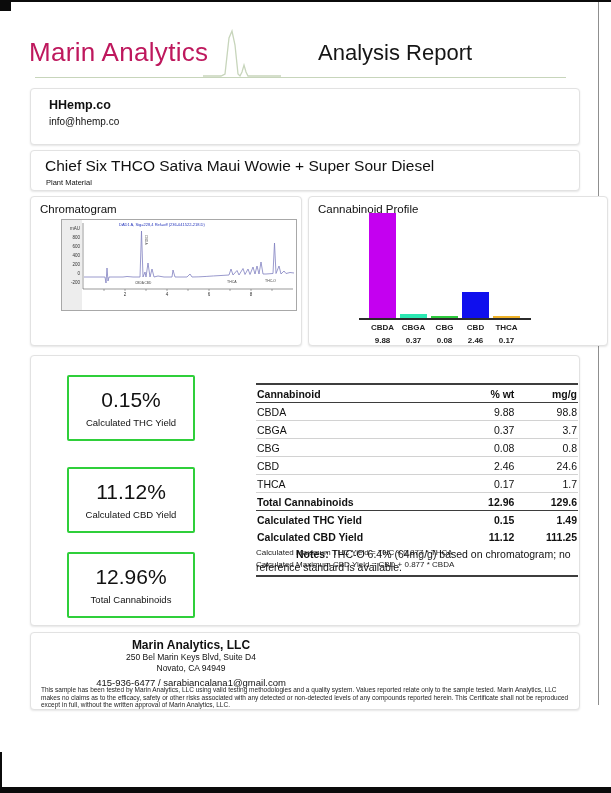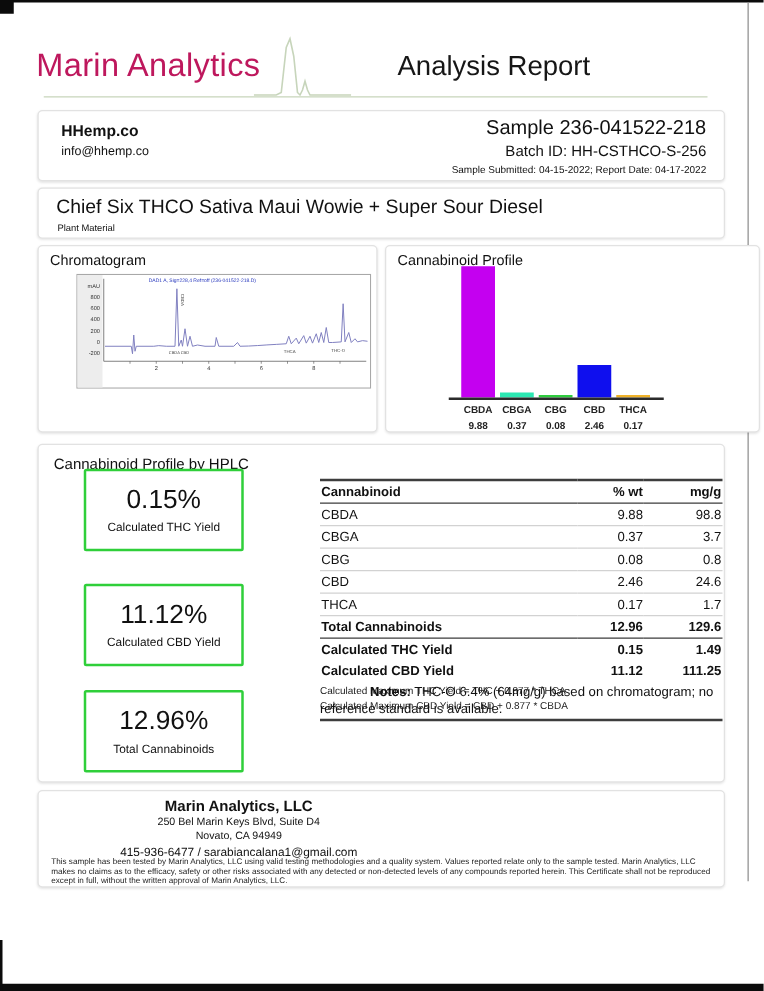--- a/index.html
+++ b/index.html
@@ -90,25 +90,20 @@
 <div class="abs brand">Marin Analytics</div>
 <svg class="abs peak-graphic" width="78" height="50" viewBox="0 0 78 50">
   <polyline points="0,47 18,47 22,45 26,9 29,2 32,16 35,45 37,47 39,43 41,36 43,43 45,47 78,47" fill="none" stroke="#c7d5bb" stroke-width="1.3"></polyline>
 </svg>
 <div class="abs report-title">Analysis Report</div>
 <div class="abs header-rule"></div>
 
 <div class="card card-info">
   <div class="abs client-name">HHemp.co</div>
   <div class="abs client-email">info@hhemp.co</div>
-  <div class="abs sample-block">
-    <div class="sample-id">Sample 236-041522-218</div>
-    <div class="sample-batch">Batch ID: HH-CSTHCO-S-256</div>
-    <div class="sample-dates">Sample Submitted: 04-15-2022;  Report Date: 04-17-2022</div>
-  </div>
 </div>
 
 <div class="card card-product">
   <div class="abs product-name">Chief Six THCO Sativa Maui Wowie + Super Sour Diesel</div>
   <div class="abs product-matrix">Plant Material</div>
 </div>
 
 <div class="card card-chrom">
   <div class="abs section-label chrom-label">Chromatogram</div>
   <svg class="abs chrom-figure" viewBox="0 0 236 92">
@@ -156,21 +151,20 @@
   <div class="abs bar-vals">
     <span>9.88</span>
     <span>0.37</span>
     <span>0.08</span>
     <span>2.46</span>
     <span>0.17</span>
   </div>
 </div>
 
 <div class="card card-hplc">
-  <div class="abs section-label hplc-label">Cannabinoid Profile by HPLC</div>
 
   <div class="green-box" style="top:19px;">
     <div class="gb-value">0.15%</div>
     <div class="gb-label">Calculated THC Yield</div>
   </div>
   <div class="green-box" style="top:111px;">
     <div class="gb-value">11.12%</div>
     <div class="gb-label">Calculated CBD Yield</div>
   </div>
   <div class="green-box" style="top:196px;">

